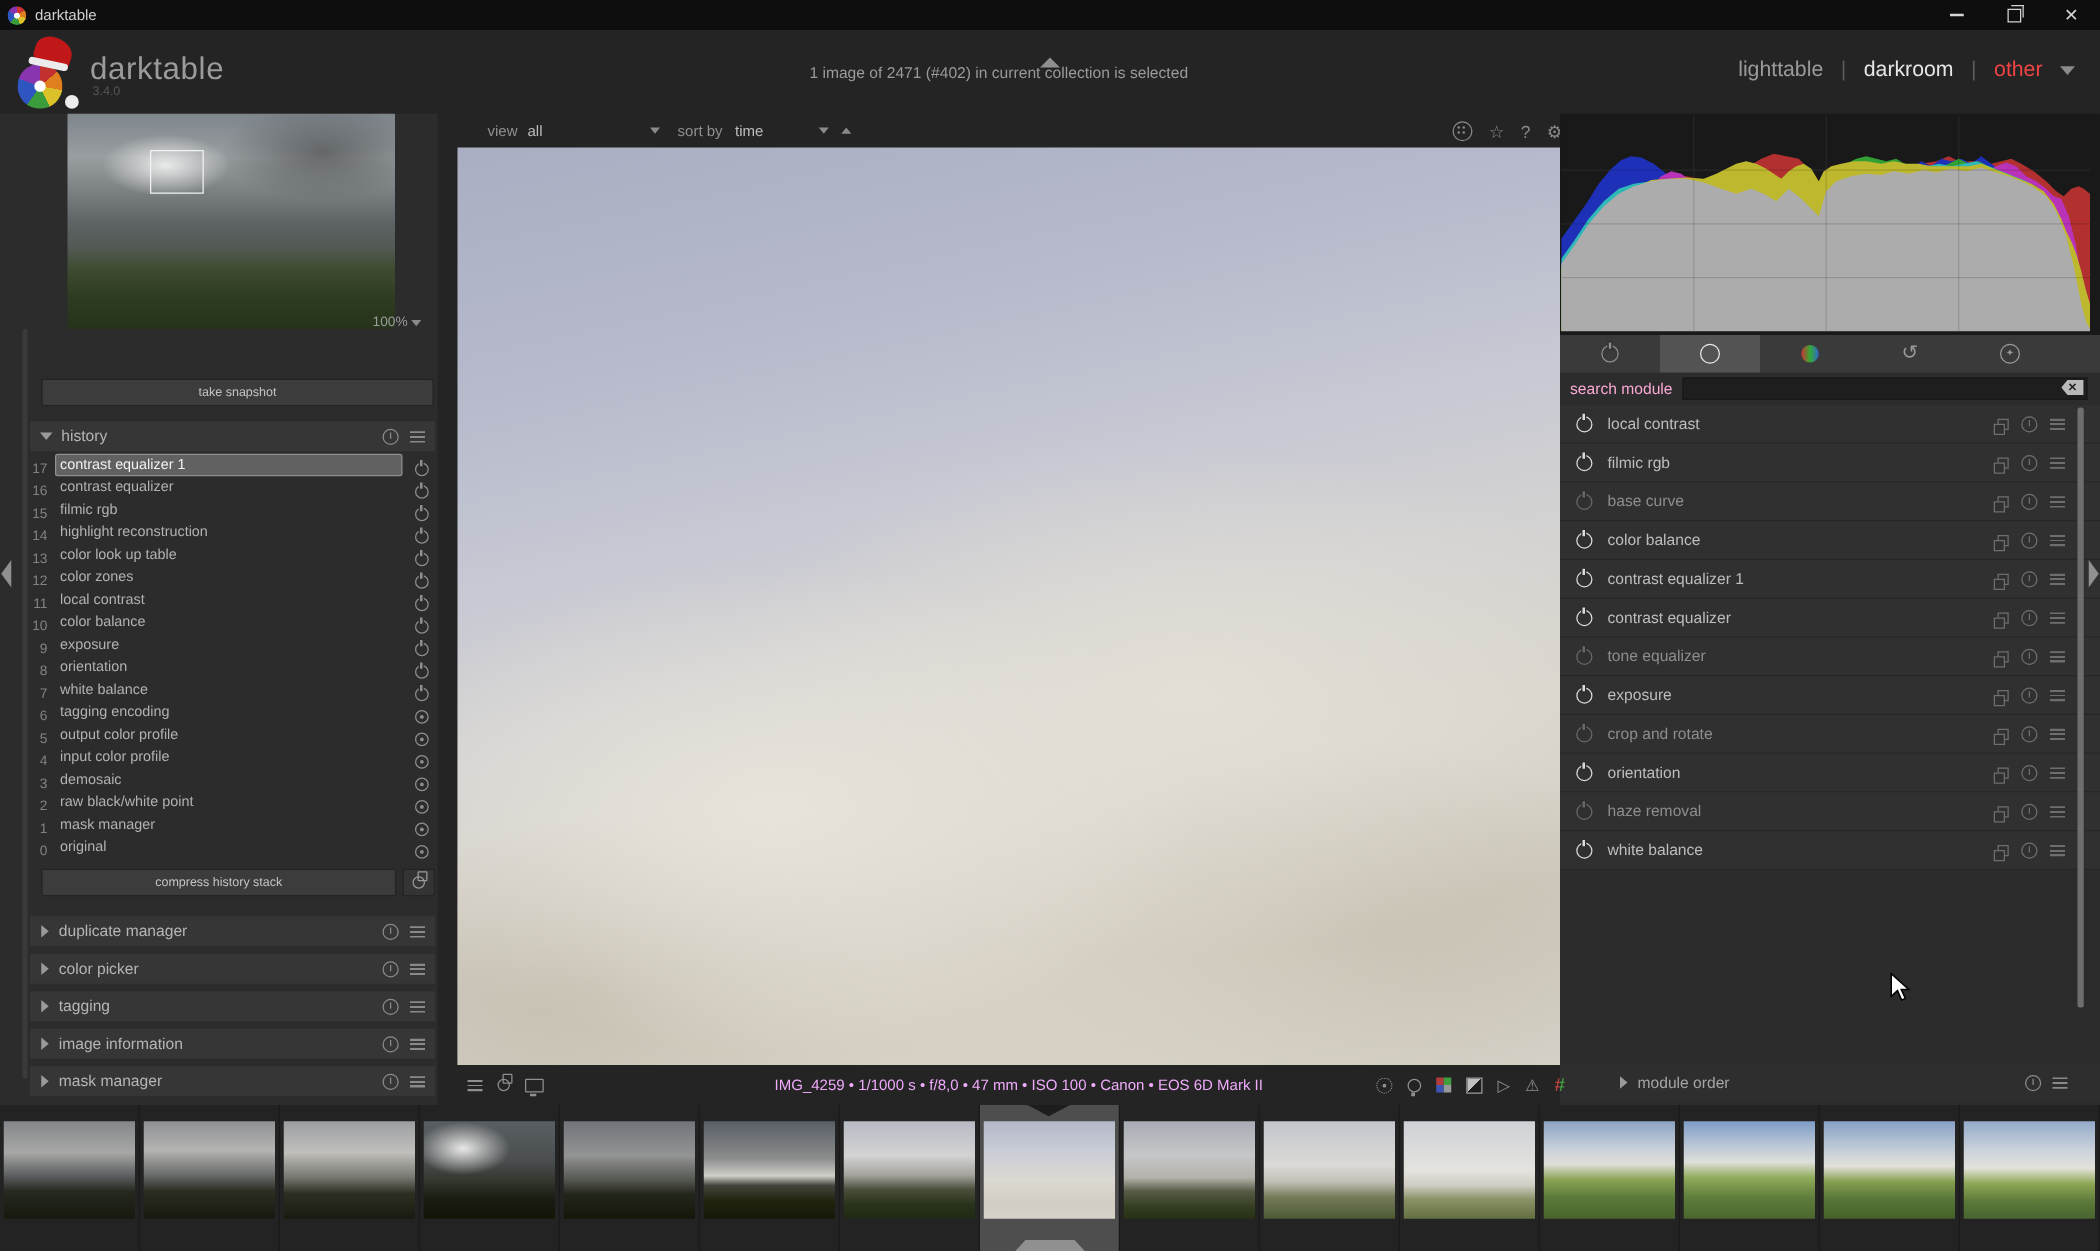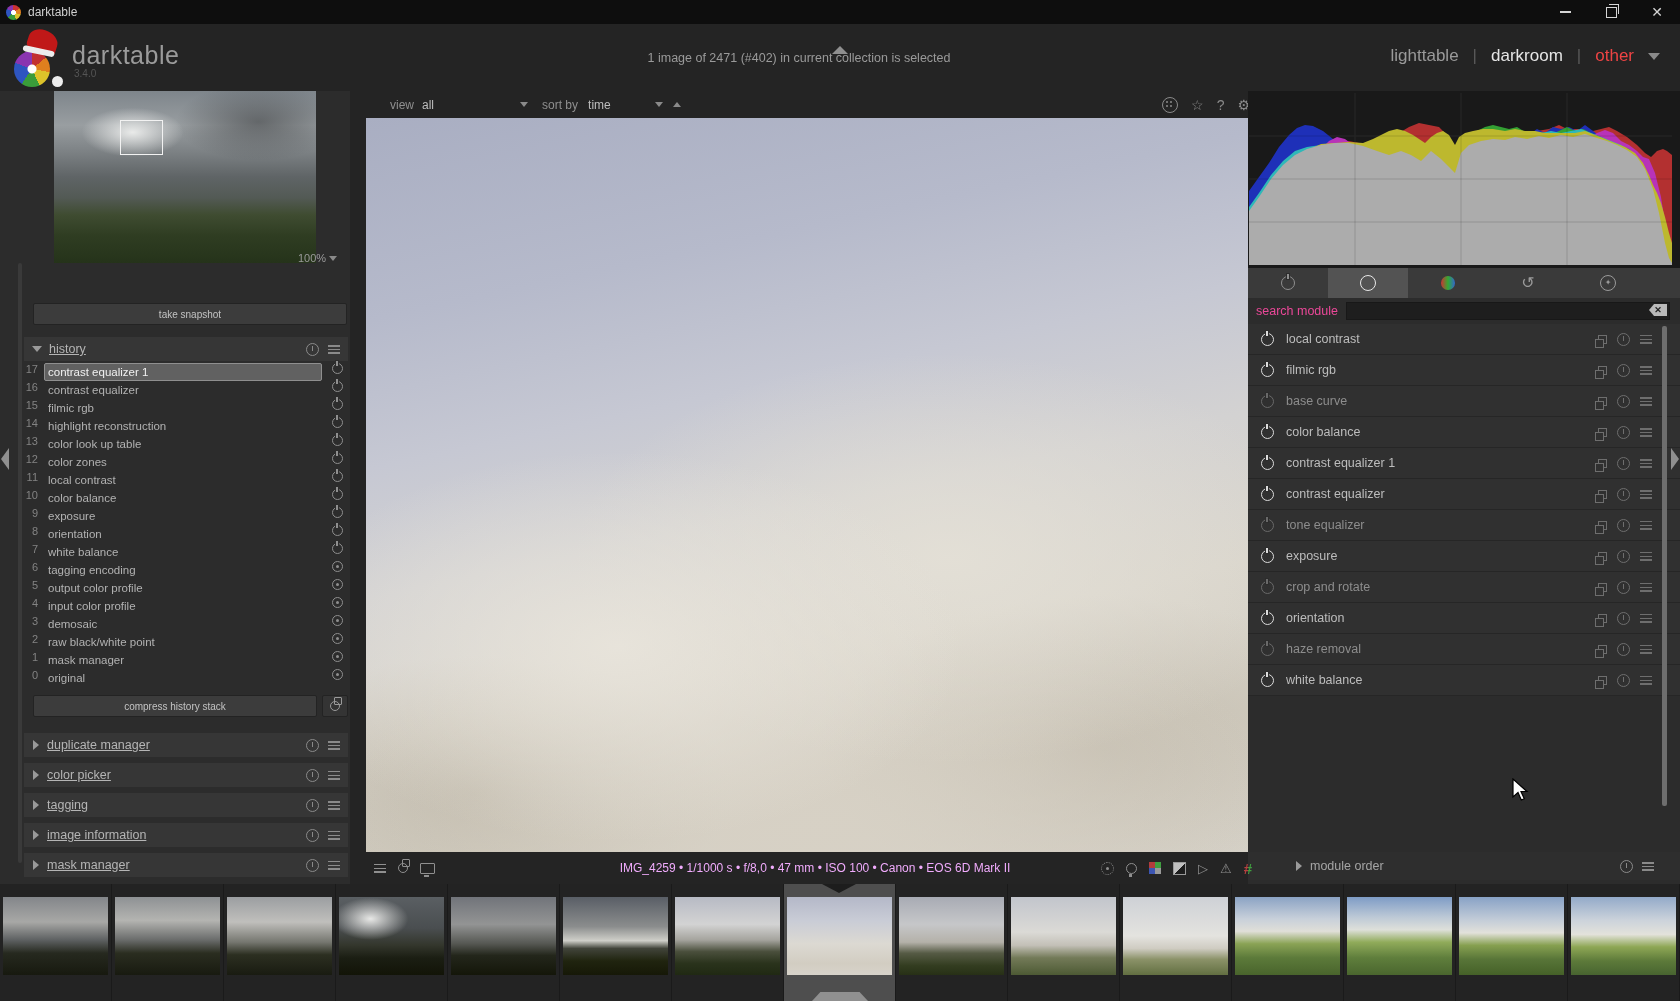--- a/index.html
+++ b/index.html
@@ -46,29 +46,29 @@
     background:radial-gradient(ellipse 30% 22% at 30% 24%,rgba(238,239,238,.95),rgba(238,239,238,0) 65%),
     radial-gradient(ellipse 45% 32% at 78% 18%,rgba(58,60,62,.55),rgba(58,60,62,0) 70%),
     linear-gradient(180deg,#7e858b 0%,#999ea1 20%,#7f8487 34%,#5f6466 50%,#535a55 62%,#3f4c31 72%,#2f3d22 84%,#25331a 100%);}
   .navrect{position:absolute;left:25%;top:17%;width:16%;height:19%;border:1px solid #f2f2f2;}
   .zoomlvl{position:absolute;left:298px;top:161px;font-size:11px;color:#9a9a9a;display:flex;align-items:center;gap:3px;}
   .caret-sm{width:0;height:0;border-left:4px solid transparent;border-right:4px solid transparent;border-top:5px solid #8a8a8a;}
   .btn{background:#3c3c3c;border:1px solid #232323;color:#c3c3c3;font-size:10px;
     display:flex;align-items:center;justify-content:center;border-radius:2px;}
   .snapbtn{position:absolute;left:33px;top:212px;width:312px;height:20px;}
   .sechdr{position:absolute;left:24px;right:2px;height:24px;background:#363636;
-    display:flex;align-items:center;color:#b5b5b5;font-size:12.5px;text-decoration:underline;}
+    display:flex;align-items:center;color:#b5b5b5;font-size:12.5px;}
   .tri-r{width:0;height:0;border-top:5px solid transparent;border-bottom:5px solid transparent;border-left:6px solid #9a9a9a;margin:0 8px 0 9px;}
   .tri-d{width:0;height:0;border-left:5px solid transparent;border-right:5px solid transparent;border-top:6px solid #9a9a9a;margin:0 7px 0 8px;}
   .hdricons{margin-left:auto;display:flex;align-items:center;gap:9px;padding-right:8px;color:#8a8a8a;}
   .cline{width:11px;height:11px;border:1px solid currentColor;border-radius:50%;position:relative;}
   .cline::after{content:"";position:absolute;left:50%;top:2px;width:1.5px;height:5px;margin-left:-1px;background:currentColor;}
   .hamb{width:12px;height:9px;background:linear-gradient(to bottom,currentColor 0 1.5px,transparent 1.5px 3.7px,currentColor 3.7px 5.2px,transparent 5.2px 7.4px,currentColor 7.4px 9px);}
   .histlist{position:absolute;left:0;top:272px;width:350px;}
-  .hrow{height:18px;display:flex;align-items:flex-start;}
+  .hrow{height:18px;display:flex;align-items:flex-end;}
   .hnum{width:44px;text-align:right;color:#838383;padding-right:6px;box-sizing:border-box;font-size:11px;}
   .hlbl{flex:1;height:16px;line-height:16px;color:#b2b2b2;padding-left:3px;border:1px solid transparent;border-radius:2px;margin-right:8px;}
   .hrow.selected .hlbl{background:#616161;border-color:#8f8f8f;color:#f1f1f1;}
   .hico{width:14px;margin-right:6px;color:#8f8f8f;display:flex;justify-content:center;}
   .pwr{width:9px;height:9px;border:1px solid currentColor;border-radius:50%;position:relative;display:inline-block;}
   .pwr::after{content:"";position:absolute;left:50%;top:-3px;width:2px;height:5px;margin-left:-1px;background:currentColor;box-shadow:0 0 0 1px #2c2c2c;}
   .look-dot.pwr::after{display:none;}
   .look-dot.pwr::before{content:"";position:absolute;left:50%;top:50%;width:3px;height:3px;margin:-1.5px;background:currentColor;border-radius:50%;}
   .compressbtn{position:absolute;left:33px;top:604px;width:282px;height:20px;}
   .stackico{position:absolute;left:322px;top:604px;width:24px;height:20px;display:flex;align-items:center;justify-content:center;color:#9a9a9a;background:#343434;border:1px solid #232323;border-radius:2px;}
@@ -115,21 +115,21 @@
   .modtabs{position:absolute;left:0;top:177px;width:432px;height:30px;background:#3a3a3a;display:flex;align-items:center;}
   .mt-power{width:80px;display:flex;justify-content:center;color:#8f8f8f;}
   .mt-cell{width:80px;height:30px;display:flex;align-items:center;justify-content:center;color:#cfcfcf;}
   .mt-cell.active{background:#535353;}
   .circ-o{width:14px;height:14px;border:1.6px solid #e8e8e8;border-radius:50%;}
   .circ-grad{width:14px;height:14px;border-radius:50%;background:linear-gradient(90deg,#c33 0%,#3a3 50%,#36c 100%);}
   .undo{font-size:16px;color:#9a9a9a;line-height:14px;}
   .fx{width:14px;height:14px;border:1.3px solid #9a9a9a;border-radius:50%;color:#9a9a9a;font-size:8px;line-height:13px;text-align:center;}
   .mt-ham{margin-left:auto;padding-right:12px;color:#9a9a9a;}
   .searchrow{position:absolute;left:0;top:207px;width:432px;height:26px;display:flex;align-items:center;}
-  .searchlbl{color:#ec4899;font-size:12.5px;padding-left:8px;padding-right:8px;}
+  .searchlbl{color:#f9a8d4;font-size:12.5px;padding-left:8px;padding-right:8px;}
   .searchbox{flex:1;height:16px;background:#1e1e1e;border:1px solid #181818;margin-right:10px;position:relative;}
   .clearico{position:absolute;right:2px;top:1px;width:18px;height:12px;background:#b9b9b9;
     clip-path:polygon(28% 0,100% 0,100% 100%,28% 100%,0 50%);color:#1e1e1e;font-size:9px;line-height:12px;text-align:center;font-weight:bold;}
   .modlist{position:absolute;left:0;top:233px;width:432px;}
   .mrow{height:30px;background:#303030;border-bottom:1px solid #262626;display:flex;align-items:center;}
   .mrow .mico{width:38px;display:flex;justify-content:center;color:#696969;}
   .mrow.on .mico{color:#dcdcdc;}
   .mrow .mlbl{color:#8d8d8d;font-size:12.5px;}
   .mrow.on .mlbl{color:#bdbdbd;}
   .mrow .mrt{margin-left:auto;display:flex;align-items:center;gap:10px;padding-right:28px;color:#6e6e6e;}

